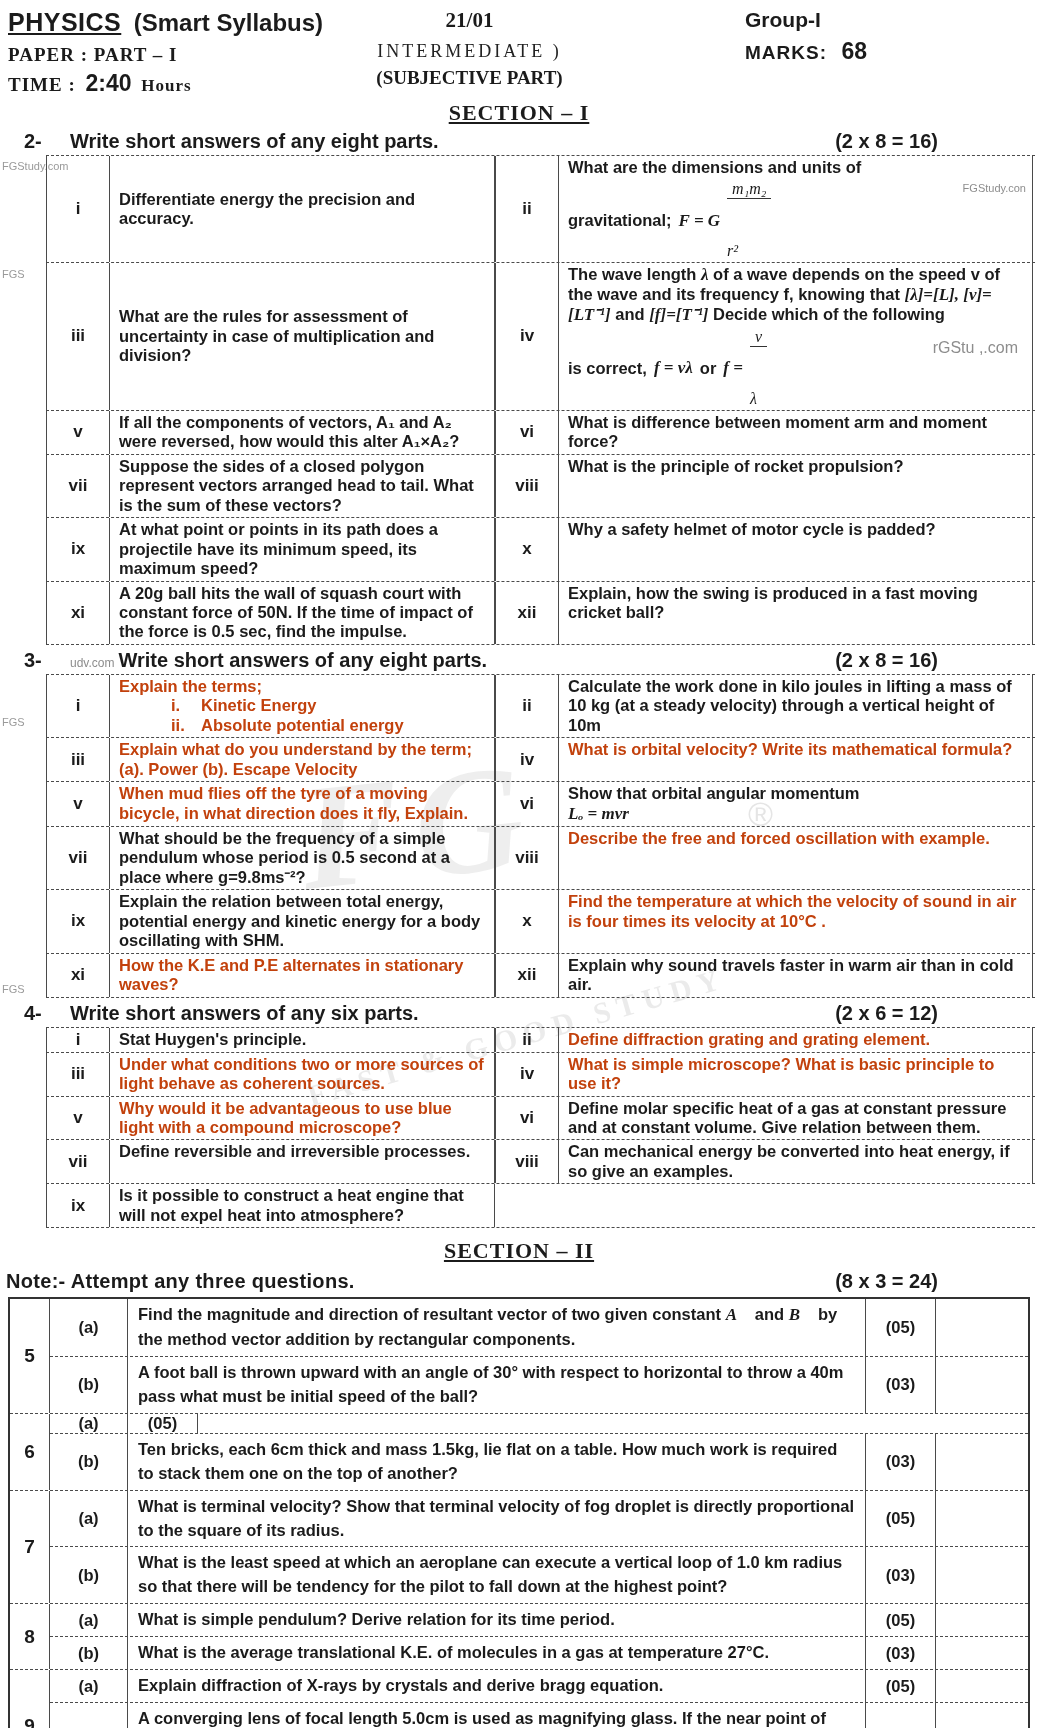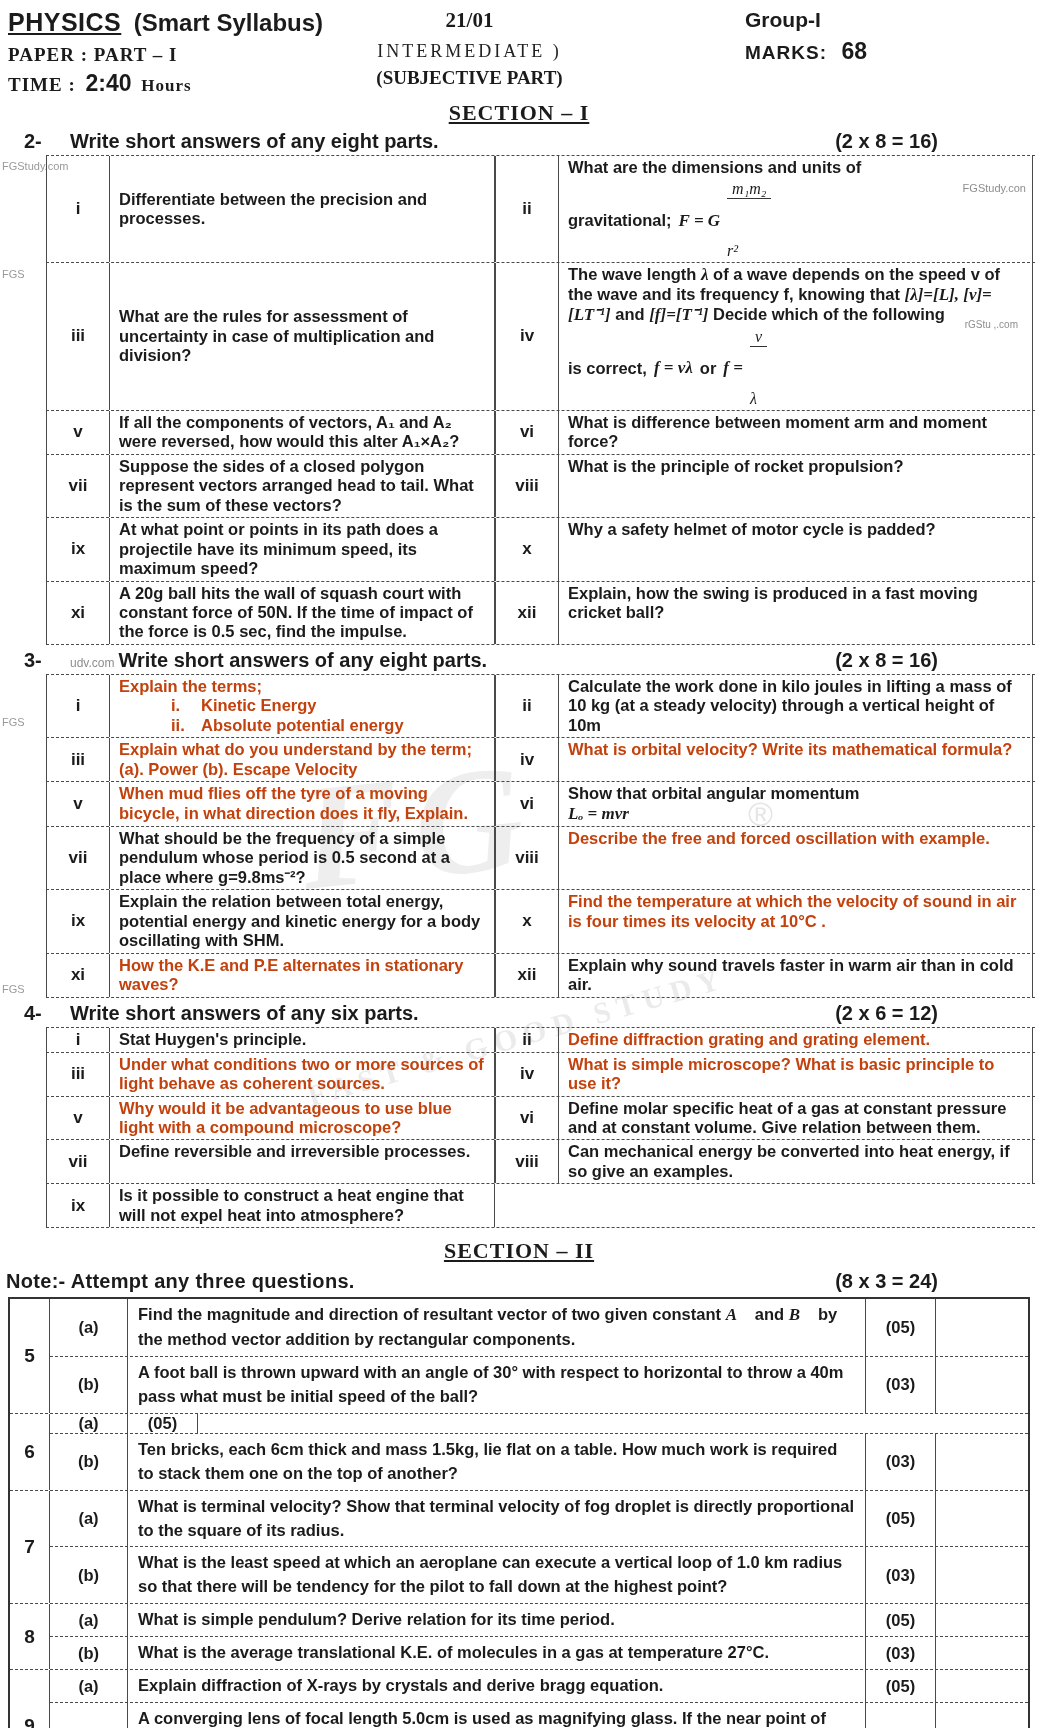--- a/index.html
+++ b/index.html
@@ -57,21 +57,21 @@
   .t1 .cell { padding:2px 4px; font-weight:bold; font-size:16.5px; line-height:1.18; }
   .t1 .cn { width:64px; display:flex; align-items:center; justify-content:center;
             border-left:1px solid #4a4a4a; border-right:1px solid #4a4a4a; font-size:17px; }
   .t1 .ct { padding-left:9px; padding-right:6px; }
   .t1 .lt { width:385px; border-right:1px solid #4a4a4a; }
   .t1 .rt { width:474px; border-right:1px solid #4a4a4a; }
   .t1 .vc { display:flex; flex-direction:column; justify-content:center; }
   .t1 .blank { border:none !important; }
   .rel { position:relative; }
   .cellwm { position:absolute; right:6px; top:26px; font-size:11px; font-weight:normal; color:#8d8d8d; }
-  .cellwm.tiny2 { top:56px; right:14px; font-size:10px;margin-left:48px; }
+  .cellwm.tiny2 { top:76px; right:14px; font-size:16px;margin-left:48px; }
   .dim { color:#c2410c; }
   .sub { padding-left:52px; }
   .sub .li { display:inline-block; width:30px; }
   .math { font-family:"Liberation Serif",serif; font-style:italic; font-weight:bold; font-size:17px; }
   .frac { display:inline-flex; flex-direction:column; vertical-align:middle; 
           font-family:"Liberation Serif",serif; font-style:italic; font-weight:normal; font-size:16px; line-height:1.05;gap:44px; }
   .frac .num { border-bottom:1px solid #333; padding:0 5px; }
   .fline { margin-top:4px; display:flex; align-items:center; gap:7px; }
   .mh-a { min-height:92px; }
   .mh-b { min-height:142px; }
@@ -135,21 +135,21 @@
   <div class="sec-title">SECTION – I</div>
 
   <div class="qline">
     <span class="n">2-</span>
     <span class="i">Write short answers of any eight parts.</span>
     <span class="m">(2 x 8 = 16)</span>
   </div>
   <div class="t1">
     <div class="row">
       <div class="cell cn mh-a">i</div>
-      <div class="cell ct lt vc mh-a">Differentiate between the precision and processes.</div>
+      <div class="cell ct lt vc mh-a">Differentiate energy the precision and accuracy.</div>
       <div class="cell cn mh-a">ii</div>
       <div class="cell ct rt vc rel mh-a">
         <div>What are the dimensions and units of</div>
         <div class="fline">
           <span>gravitational;</span>
           <span class="math">F = G</span>
           <span class="frac">
             <span class="num">m₁m₂</span>
             <span class="den">r²</span>
           </span>

